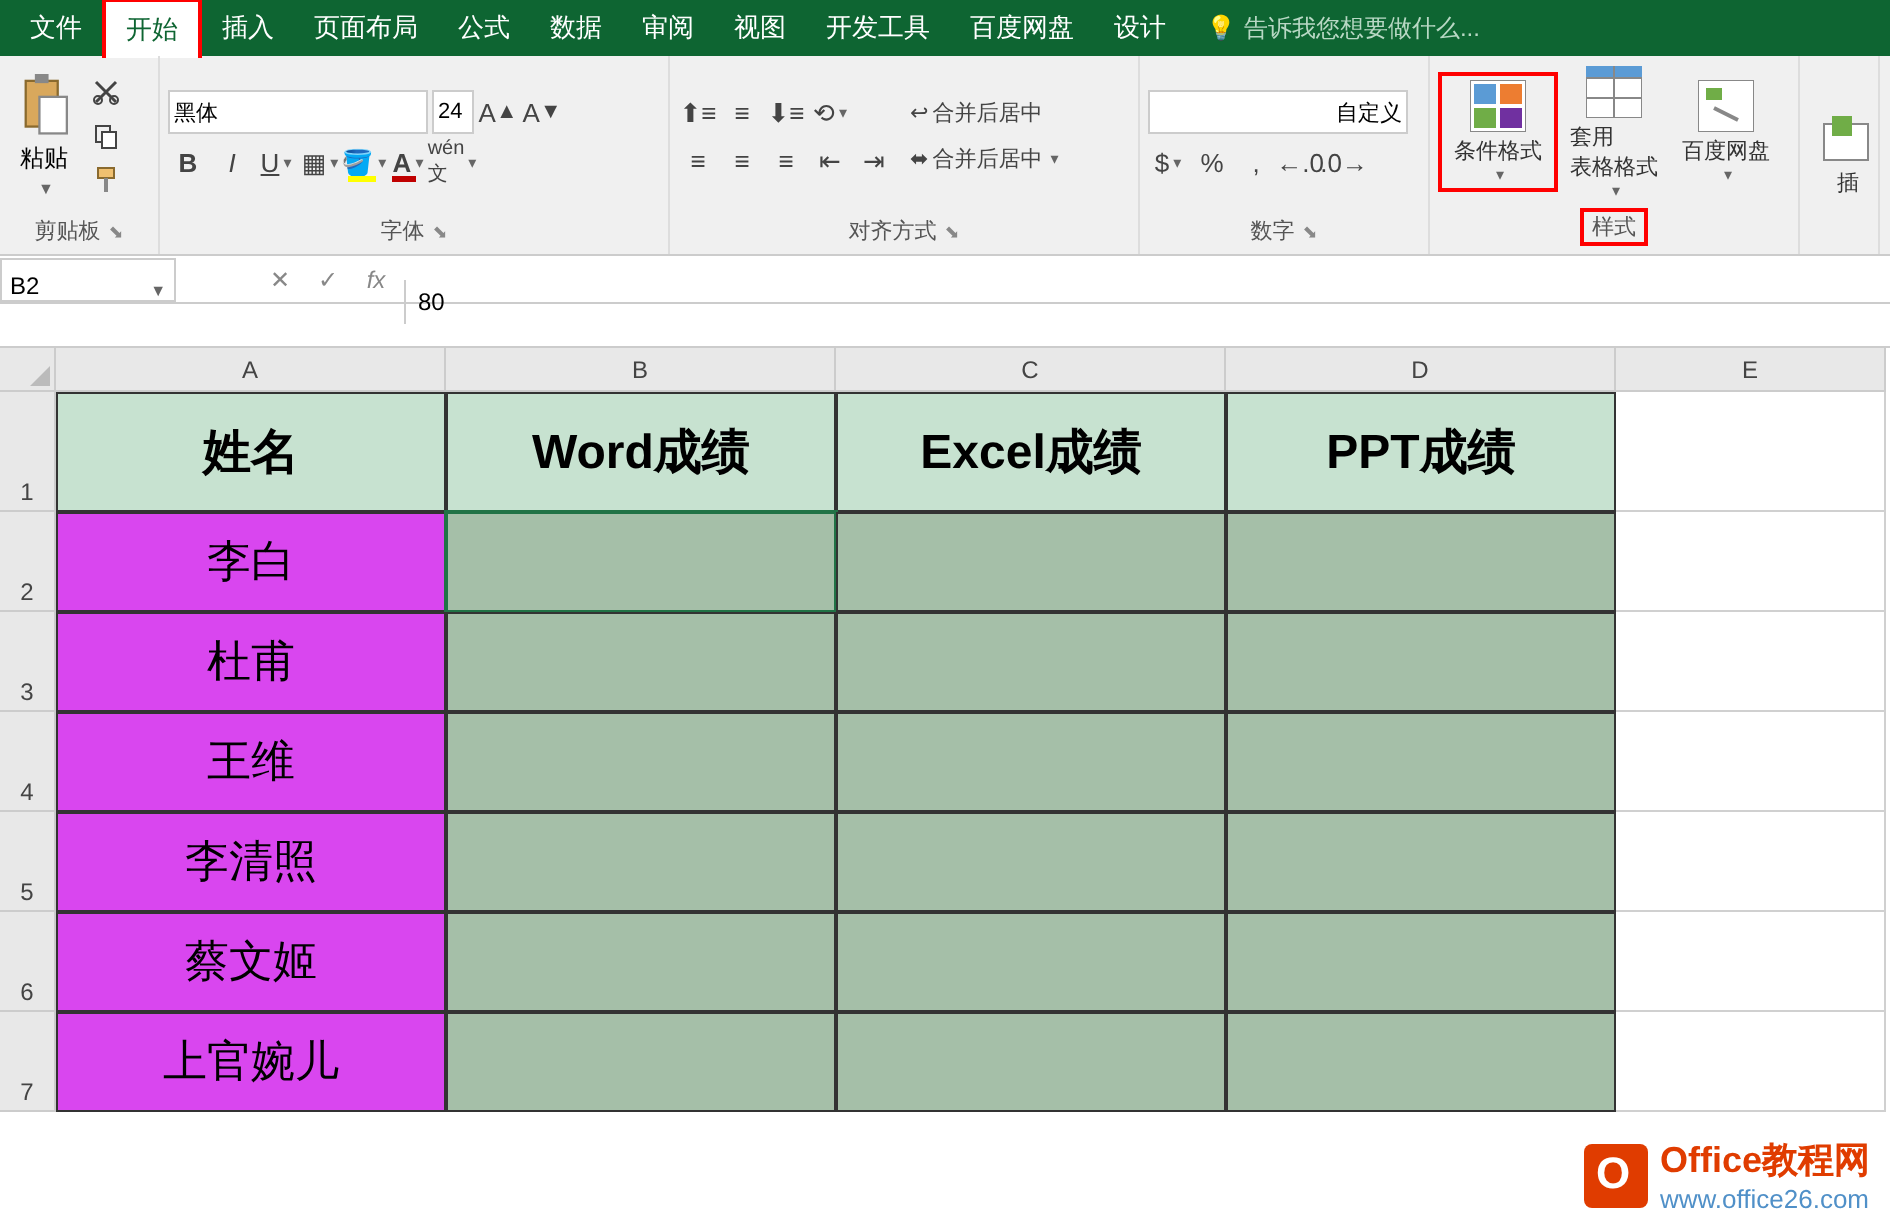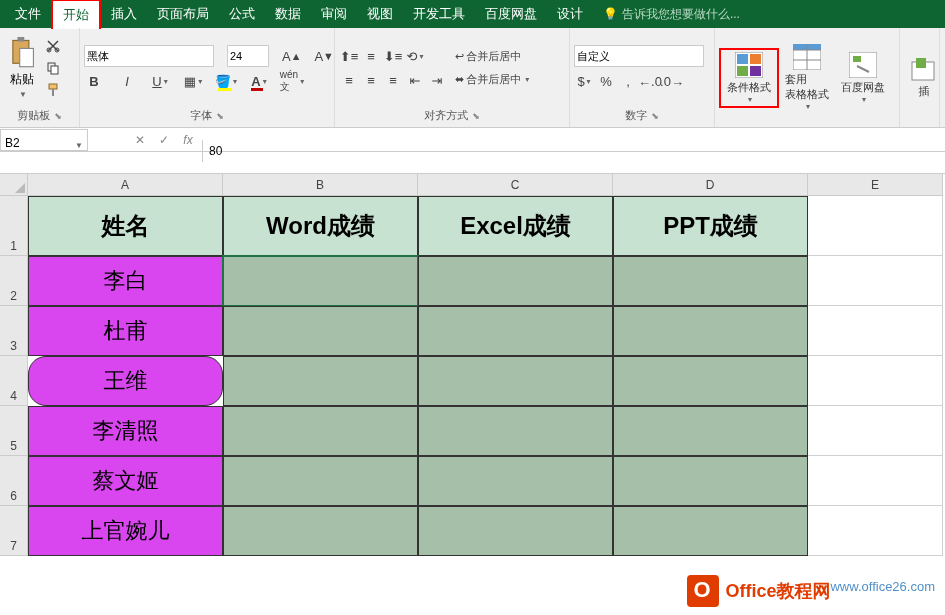--- a/index.html
+++ b/index.html
@@ -19,24 +19,24 @@
     .ribbon-group-label .launcher { margin-left: 4px; font-size: 9px; color: #888; }
     .ribbon-content { flex: 1; display: flex; align-items: center; }
     
     
     .clipboard-btn { display: flex; flex-direction: column; align-items: center; gap: 2px; padding: 4px; }
     .clipboard-icon { width: 28px; height: 32px; }
     .small-btns { display: flex; flex-direction: column; gap: 4px; margin-left: 4px; }
     .small-btn { width: 18px; height: 18px; display: flex; align-items: center; justify-content: center; }
     
     
-    .font-row { display: flex; gap: 13px; align-items: center; }
+    .font-row { display: flex; gap: 2px; align-items: center; }
     .font-select { height: 22px; border: 1px solid #ccc; font-size: 11px; padding: 0 2px; }
     .font-name { width: 130px; }
-    .font-size { width: 42px; }
+    .font-size { width: 21px; }
     .icon-btn { width: 20px; height: 20px; display: flex; align-items: center; justify-content: center; color: #444; font-size: 13px; }
     .font-grid { display: flex; flex-direction: column; gap: 4px; }
     
     
     .align-col { display: flex; flex-direction: column; gap: 4px; }
     .align-row { display: flex; gap: 2px; }
     .text-btn { display: flex; align-items: center; gap: 2px; font-size: 11px; color: #444; padding: 2px; }
     
     
     .num-col { display: flex; flex-direction: column; gap: 4px; }
@@ -65,21 +65,21 @@
     .cell { position: absolute; border-right: 1px solid #d0d0d0; border-bottom: 1px solid #d0d0d0; display: flex; align-items: center; justify-content: center; }
     .table-header-cell { background: #c7e2d0; font-size: 24px; font-weight: bold; font-family: SimHei, sans-serif; border: 1px solid #333; }
     .table-name-cell { background: #d946ef; font-size: 22px; font-family: SimHei, sans-serif; border: 1px solid #333; }
     .table-data-cell { background: #a5bfa8; border: 1px solid #333; }
     .selected-cell { outline: 2px solid #217346; outline-offset: -1px; }
     
     
     .watermark { position: absolute; bottom: 8px; right: 10px; display: flex; align-items: center; gap: 6px; }
     .wm-logo { width: 32px; height: 32px; background: #e03c00; border-radius: 4px; position: relative; }
     .wm-logo::before { content: 'O'; position: absolute; color: #fff; font-size: 22px; font-weight: bold; left: 6px; top: 2px; }
-    .wm-text { display: flex; flex-direction: row; }
+    .wm-text { display: flex; flex-direction: column; }
     .wm-title { color: #e03c00; font-size: 18px; font-weight: bold; }
     .wm-url { color: #5090c8; font-size: 13px; }
     
     .dd { font-size: 8px; color: #666; margin-left: 2px; }
   </style>
 </head>
 <body>
 
 <div class="menubar">
   <div class="menu-item">文件</div>
@@ -208,21 +208,21 @@
     </div>
     <div class="ribbon-group-label">
         <span>对齐方式</span>
         <span class="launcher">⬊</span>
       </div>
   </div>
 
   <div class="ribbon-group" style="width:145px">
     <div class="ribbon-content">
       <div class="num-col" style="width:100%">
-        <input class="font-select" style="width: 130px;" value="自定义">
+        <input class="font-select" style="width: 130px; text-align: right;" value="自定义">
         <div class="align-row">
           <span class="icon-btn">$<span class="dd">▾</span></span>
           <span class="icon-btn">%</span>
           <span class="icon-btn">,</span>
           <span class="icon-btn">←.0</span>
           <span class="icon-btn">.0→</span>
         </div>
       </div>
     </div>
     <div class="ribbon-group-label">
@@ -258,20 +258,23 @@
       <div class="style-btn">
         <svg class="style-icon" viewBox="0 0 28 26">
             <rect x="0" y="0" width="28" height="26" fill="#fff" stroke="#888"></rect>
             <rect x="4" y="4" width="8" height="6" fill="#70ad47"></rect>
             <path d="M8 14 L20 20" stroke="#888" stroke-width="2"></path>
           </svg>
         <span>百度网盘</span>
           <span class="dd">▾</span>
       </div>
     </div>
+    <div class="ribbon-group-label">
+        <span class="highlight-red" style="padding:0 4px">样式</span>
+      </div>
   </div>
 
   <div class="ribbon-group" style="width:40px">
     <div class="ribbon-content">
       <div class="style-btn">
         <svg class="style-icon" viewBox="0 0 28 26">
             <rect x="2" y="6" width="22" height="18" fill="#fff" stroke="#888"></rect>
             <rect x="6" y="2" width="10" height="10" fill="#70ad47"></rect>
           </svg>
         <span>插</span>
@@ -321,21 +324,21 @@
         <div class="cell table-header-cell" style="left: 390px; top: 0px; width: 195px; height: 60px;">Excel成绩</div>
         <div class="cell table-header-cell" style="left: 585px; top: 0px; width: 195px; height: 60px;">PPT成绩</div>
         <div class="cell table-name-cell" style="left: 0px; top: 60px; width: 195px; height: 50px;">李白</div>
         <div class="cell table-data-cell selected-cell" style="left: 195px; top: 60px; width: 195px; height: 50px;"></div>
         <div class="cell table-data-cell" style="left: 390px; top: 60px; width: 195px; height: 50px;"></div>
         <div class="cell table-data-cell" style="left: 585px; top: 60px; width: 195px; height: 50px;"></div>
         <div class="cell table-name-cell" style="left: 0px; top: 110px; width: 195px; height: 50px;">杜甫</div>
         <div class="cell table-data-cell" style="left: 195px; top: 110px; width: 195px; height: 50px;"></div>
         <div class="cell table-data-cell" style="left: 390px; top: 110px; width: 195px; height: 50px;"></div>
         <div class="cell table-data-cell" style="left: 585px; top: 110px; width: 195px; height: 50px;"></div>
-        <div class="cell table-name-cell" style="left: 0px; top: 160px; width: 195px; height: 50px; border-radius: 18px;">王维</div>
+        <div class="cell table-name-cell" style="left: 0px; top: 160px; width: 195px; height: 50px;">王维</div>
         <div class="cell table-data-cell" style="left: 195px; top: 160px; width: 195px; height: 50px;"></div>
         <div class="cell table-data-cell" style="left: 390px; top: 160px; width: 195px; height: 50px;"></div>
         <div class="cell table-data-cell" style="left: 585px; top: 160px; width: 195px; height: 50px;"></div>
         <div class="cell table-name-cell" style="left: 0px; top: 210px; width: 195px; height: 50px;">李清照</div>
         <div class="cell table-data-cell" style="left: 195px; top: 210px; width: 195px; height: 50px;"></div>
         <div class="cell table-data-cell" style="left: 390px; top: 210px; width: 195px; height: 50px;"></div>
         <div class="cell table-data-cell" style="left: 585px; top: 210px; width: 195px; height: 50px;"></div>
         <div class="cell table-name-cell" style="left: 0px; top: 260px; width: 195px; height: 50px;">蔡文姬</div>
         <div class="cell table-data-cell" style="left: 195px; top: 260px; width: 195px; height: 50px;"></div>
         <div class="cell table-data-cell" style="left: 390px; top: 260px; width: 195px; height: 50px;"></div>

